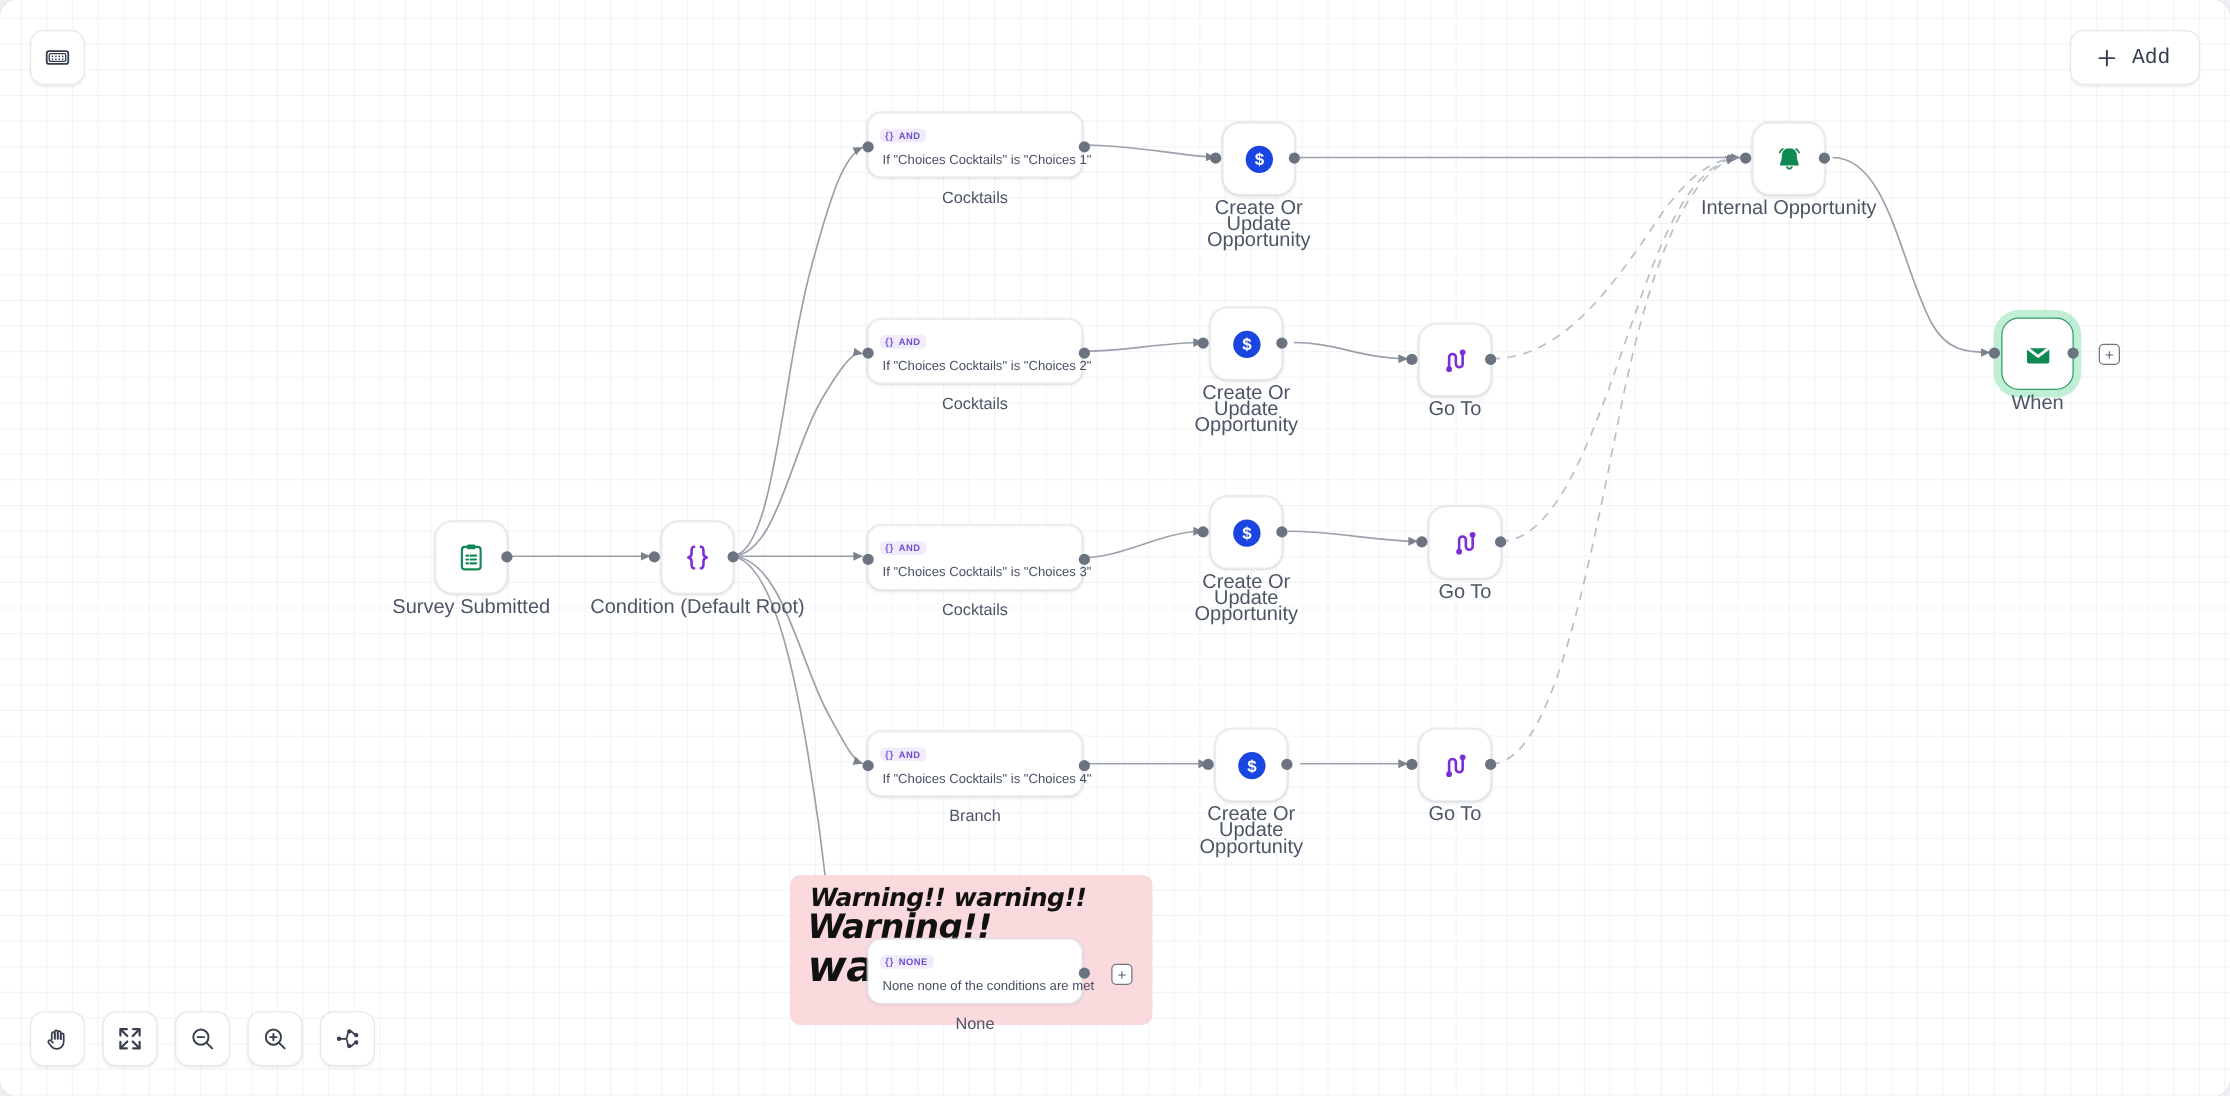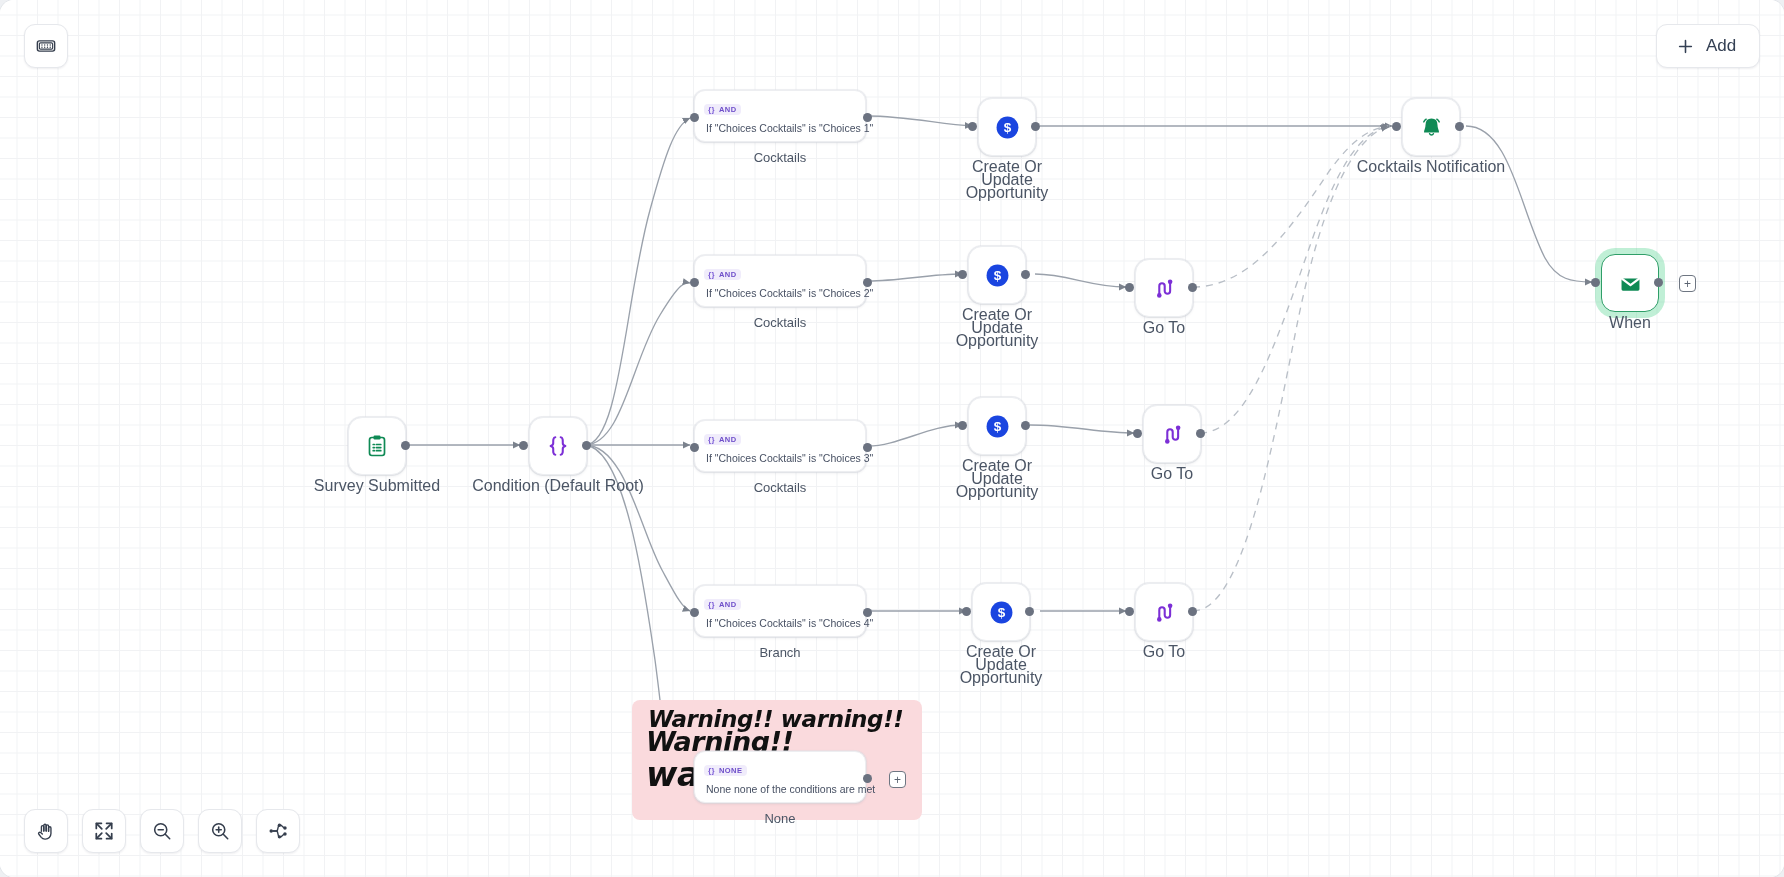--- a/index.html
+++ b/index.html
@@ -148,21 +148,21 @@
     z-index: 2;
   }
   #warning-overlay .w-line {
     font-family: "DejaVu Sans", sans-serif;
     font-weight: 900;
     font-style: italic;
     color: #111111;
     white-space: nowrap;
     letter-spacing: -.4px;
   }
-  #warning-overlay .w1 { position:absolute; left: 16px; top: 6px;  font-size: 23px; }
+  #warning-overlay .w1 { position:absolute; left: 16px; top: 6px;  font-size: 20px; }
   #warning-overlay .w2 { position:absolute; left: 14px; top: 26px; font-size: 27px; }
   #warning-overlay .w3 { position:absolute; left: 14px; top: 54px; font-size: 34px; }
 
   
   .tool-btn {
     width: 44px;
     height: 44px;
     border-radius: 11px;
     background: #ffffff;
     border: 1px solid #e6e8ec;
@@ -193,20 +193,21 @@
     background: #ffffff;
     border: 1px solid #e6e8ec;
     box-shadow: 0 1px 2px rgba(25,35,55,.07);
     display: flex;
     align-items: center;
     justify-content: center;
     gap: 11px;
     cursor: pointer;
     z-index: 10;
     box-sizing: border-box;
+    font-family: Liberation Mono, monospace;
   }
   #add-btn .add-label {
     font-size: 17px;
     color: #344054;
     font-weight: 400;
   }
   svg { display: block; }
 </style>
 </head>
 <body>
@@ -442,21 +443,21 @@
         <svg width="25" height="25" viewBox="0 0 24 24" fill="#0f8a55" stroke="#0f8a55" stroke-width="1.5" stroke-linecap="round">
           <path d="M12 4.2 C8.6 4.2 7 6.6 7 9.6 C7 13.4 5.6 14.4 5.6 16 L18.4 16 C18.4 14.4 17 13.4 17 9.6 C17 6.6 15.4 4.2 12 4.2 Z"></path>
           <path d="M10.2 18 A2 2 0 0 0 13.8 18" fill="none"></path>
           <path d="M4.6 6.6 C5.2 5.4 6 4.6 6.9 4.0" fill="none" stroke-width="1.4"></path>
           <path d="M19.4 6.6 C18.8 5.4 18 4.6 17.1 4.0" fill="none" stroke-width="1.4"></path>
         </svg>
       </span>
     </div>
     <div class="port" style="left:-10px; top:24px;"></div>
     <div class="port" style="left:53px; top:24px;"></div>
-    <div class="node-caption">Cocktails Notification</div>
+    <div class="node-caption">Internal Opportunity</div>
   </div>
 
   <div class="node" style="left:1601px; top:254px;">
     <div class="icon-node selected">
       <span>
         <svg width="25" height="25" viewBox="0 0 24 24">
           <path d="M3.4 7.2 h17.2 v10.4 a1.4 1.4 0 0 1 -1.4 1.4 h-14.4 a1.4 1.4 0 0 1 -1.4 -1.4 z" fill="#0f8a55"></path>
           <path d="M3.4 7.0 L12 13.6 L20.6 7.0" fill="none" stroke="#ffffff" stroke-width="2.1" stroke-linecap="round" stroke-linejoin="round"></path>
         </svg>
       </span>

